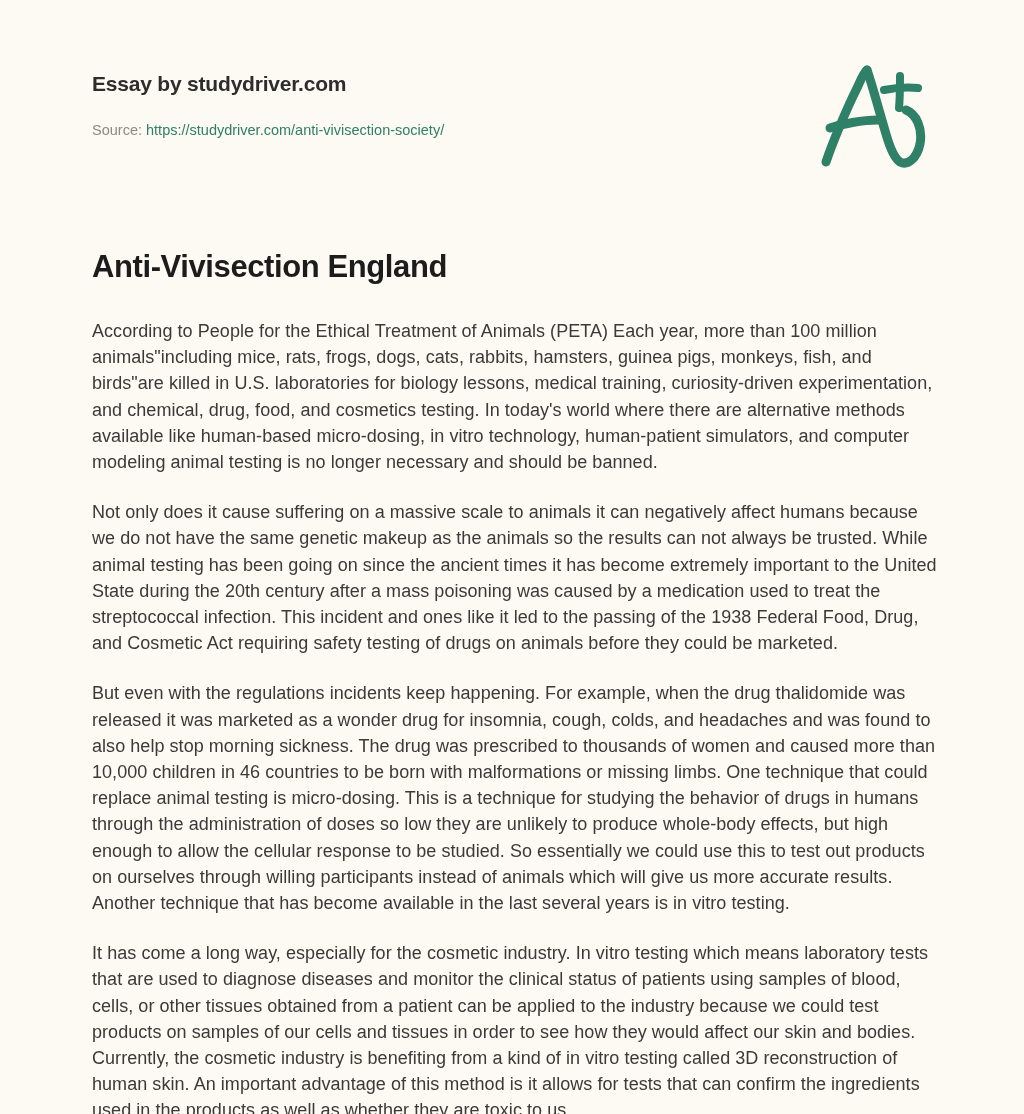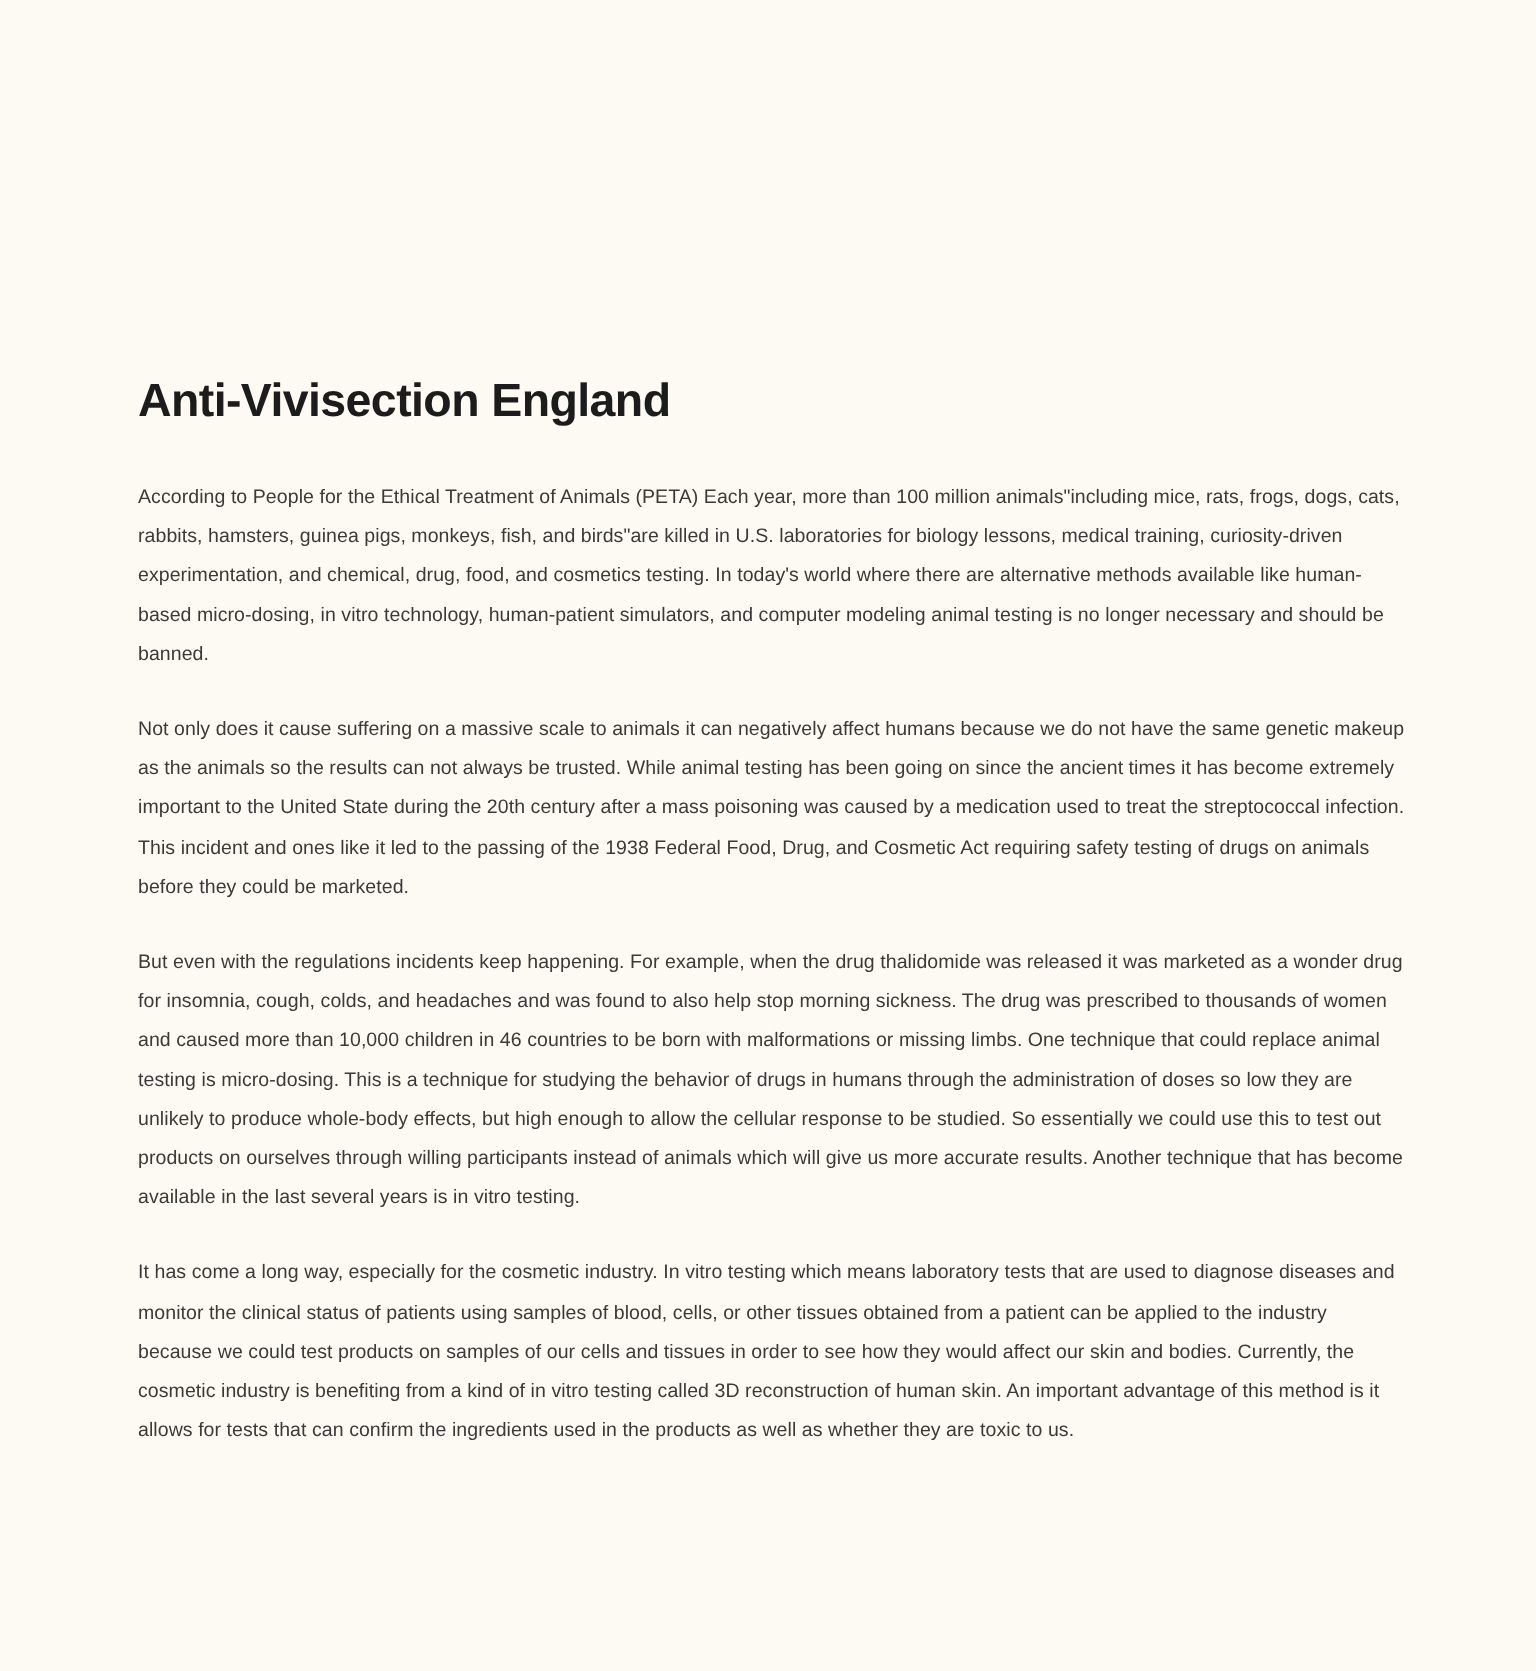--- a/index.html
+++ b/index.html
@@ -85,35 +85,63 @@
 
   .content {
     position: absolute;
     left: 92px;
     top: 318px;
     width: 845px;
   }
 
   .content p {
     margin: 0 0 24px 0;
-    font-size: 13px;
+    font-size: 18px;
     line-height: 26.2px;
     color: #3a3a38;
     text-align: left;
     letter-spacing: 0.05px;
   }
   .content p:last-child {
     margin-bottom: 0;
   }
 </style>
 </head>
 <body>
 
 <div class="page">
 
+  <div class="header">
+
+    <div class="essay-by">Essay by studydriver.com</div>
+
+    <div class="source-line">
+      <span class="source-label">Source:</span>
+      <a class="source-url" href="#">https://studydriver.com/anti-vivisection-society/</a>
+    </div>
+
+    <div class="logo">
+      <svg width="120" height="112" viewBox="0 0 120 112" aria-hidden="true">
+        <g fill="none" stroke="#2e8066" stroke-linecap="round" stroke-linejoin="round">
+
+          <path d="M14 104 C20 86, 34 52, 46 28 C49 21, 52 14, 55 12" stroke-width="9"></path>
+
+          <path d="M55 12 C60 26, 68 56, 74 76 C78 90, 82 100, 88 104
+                   C96 108, 105 100, 108 86 C111 70, 104 56, 94 52" stroke-width="9"></path>
+
+          <path d="M18 70 C30 66, 50 62, 66 62" stroke-width="9"></path>
+
+          <path d="M88 18 C88 28, 88 40, 87 50" stroke-width="8"></path>
+
+          <path d="M72 32 C82 30, 96 29, 106 30" stroke-width="8"></path>
+        </g>
+      </svg>
+    </div>
+
+  </div>
 
   <h1 class="doc-title">Anti-Vivisection England</h1>
 
   <div class="content">
     <p>According to People for the Ethical Treatment of Animals (PETA) Each year, more than 100 million animals"including mice, rats, frogs, dogs, cats, rabbits, hamsters, guinea pigs, monkeys, fish, and birds"are killed in U.S. laboratories for biology lessons, medical training, curiosity-driven experimentation, and chemical, drug, food, and cosmetics testing. In today's world where there are alternative methods available like human-based micro-dosing, in vitro technology, human-patient simulators, and computer modeling animal testing is no longer necessary and should be banned.</p>
     <p>Not only does it cause suffering on a massive scale to animals it can negatively affect humans because we do not have the same genetic makeup as the animals so the results can not always be trusted. While animal testing has been going on since the ancient times it has become extremely important to the United State during the 20th century after a mass poisoning was caused by a medication used to treat the streptococcal infection. This incident and ones like it led to the passing of the 1938 Federal Food, Drug, and Cosmetic Act requiring safety testing of drugs on animals before they could be marketed.</p>
     <p>But even with the regulations incidents keep happening. For example, when the drug thalidomide was released it was marketed as a wonder drug for insomnia, cough, colds, and headaches and was found to also help stop morning sickness. The drug was prescribed to thousands of women and caused more than 10,000 children in 46 countries to be born with malformations or missing limbs. One technique that could replace animal testing is micro-dosing. This is a technique for studying the behavior of drugs in humans through the administration of doses so low they are unlikely to produce whole-body effects, but high enough to allow the cellular response to be studied. So essentially we could use this to test out products on ourselves through willing participants instead of animals which will give us more accurate results. Another technique that has become available in the last several years is in vitro testing.</p>
     <p>It has come a long way, especially for the cosmetic industry. In vitro testing which means laboratory tests that are used to diagnose diseases and monitor the clinical status of patients using samples of blood, cells, or other tissues obtained from a patient can be applied to the industry because we could test products on samples of our cells and tissues in order to see how they would affect our skin and bodies. Currently, the cosmetic industry is benefiting from a kind of in vitro testing called 3D reconstruction of human skin. An important advantage of this method is it allows for tests that can confirm the ingredients used in the products as well as whether they are toxic to us.</p>
   </div>
 

